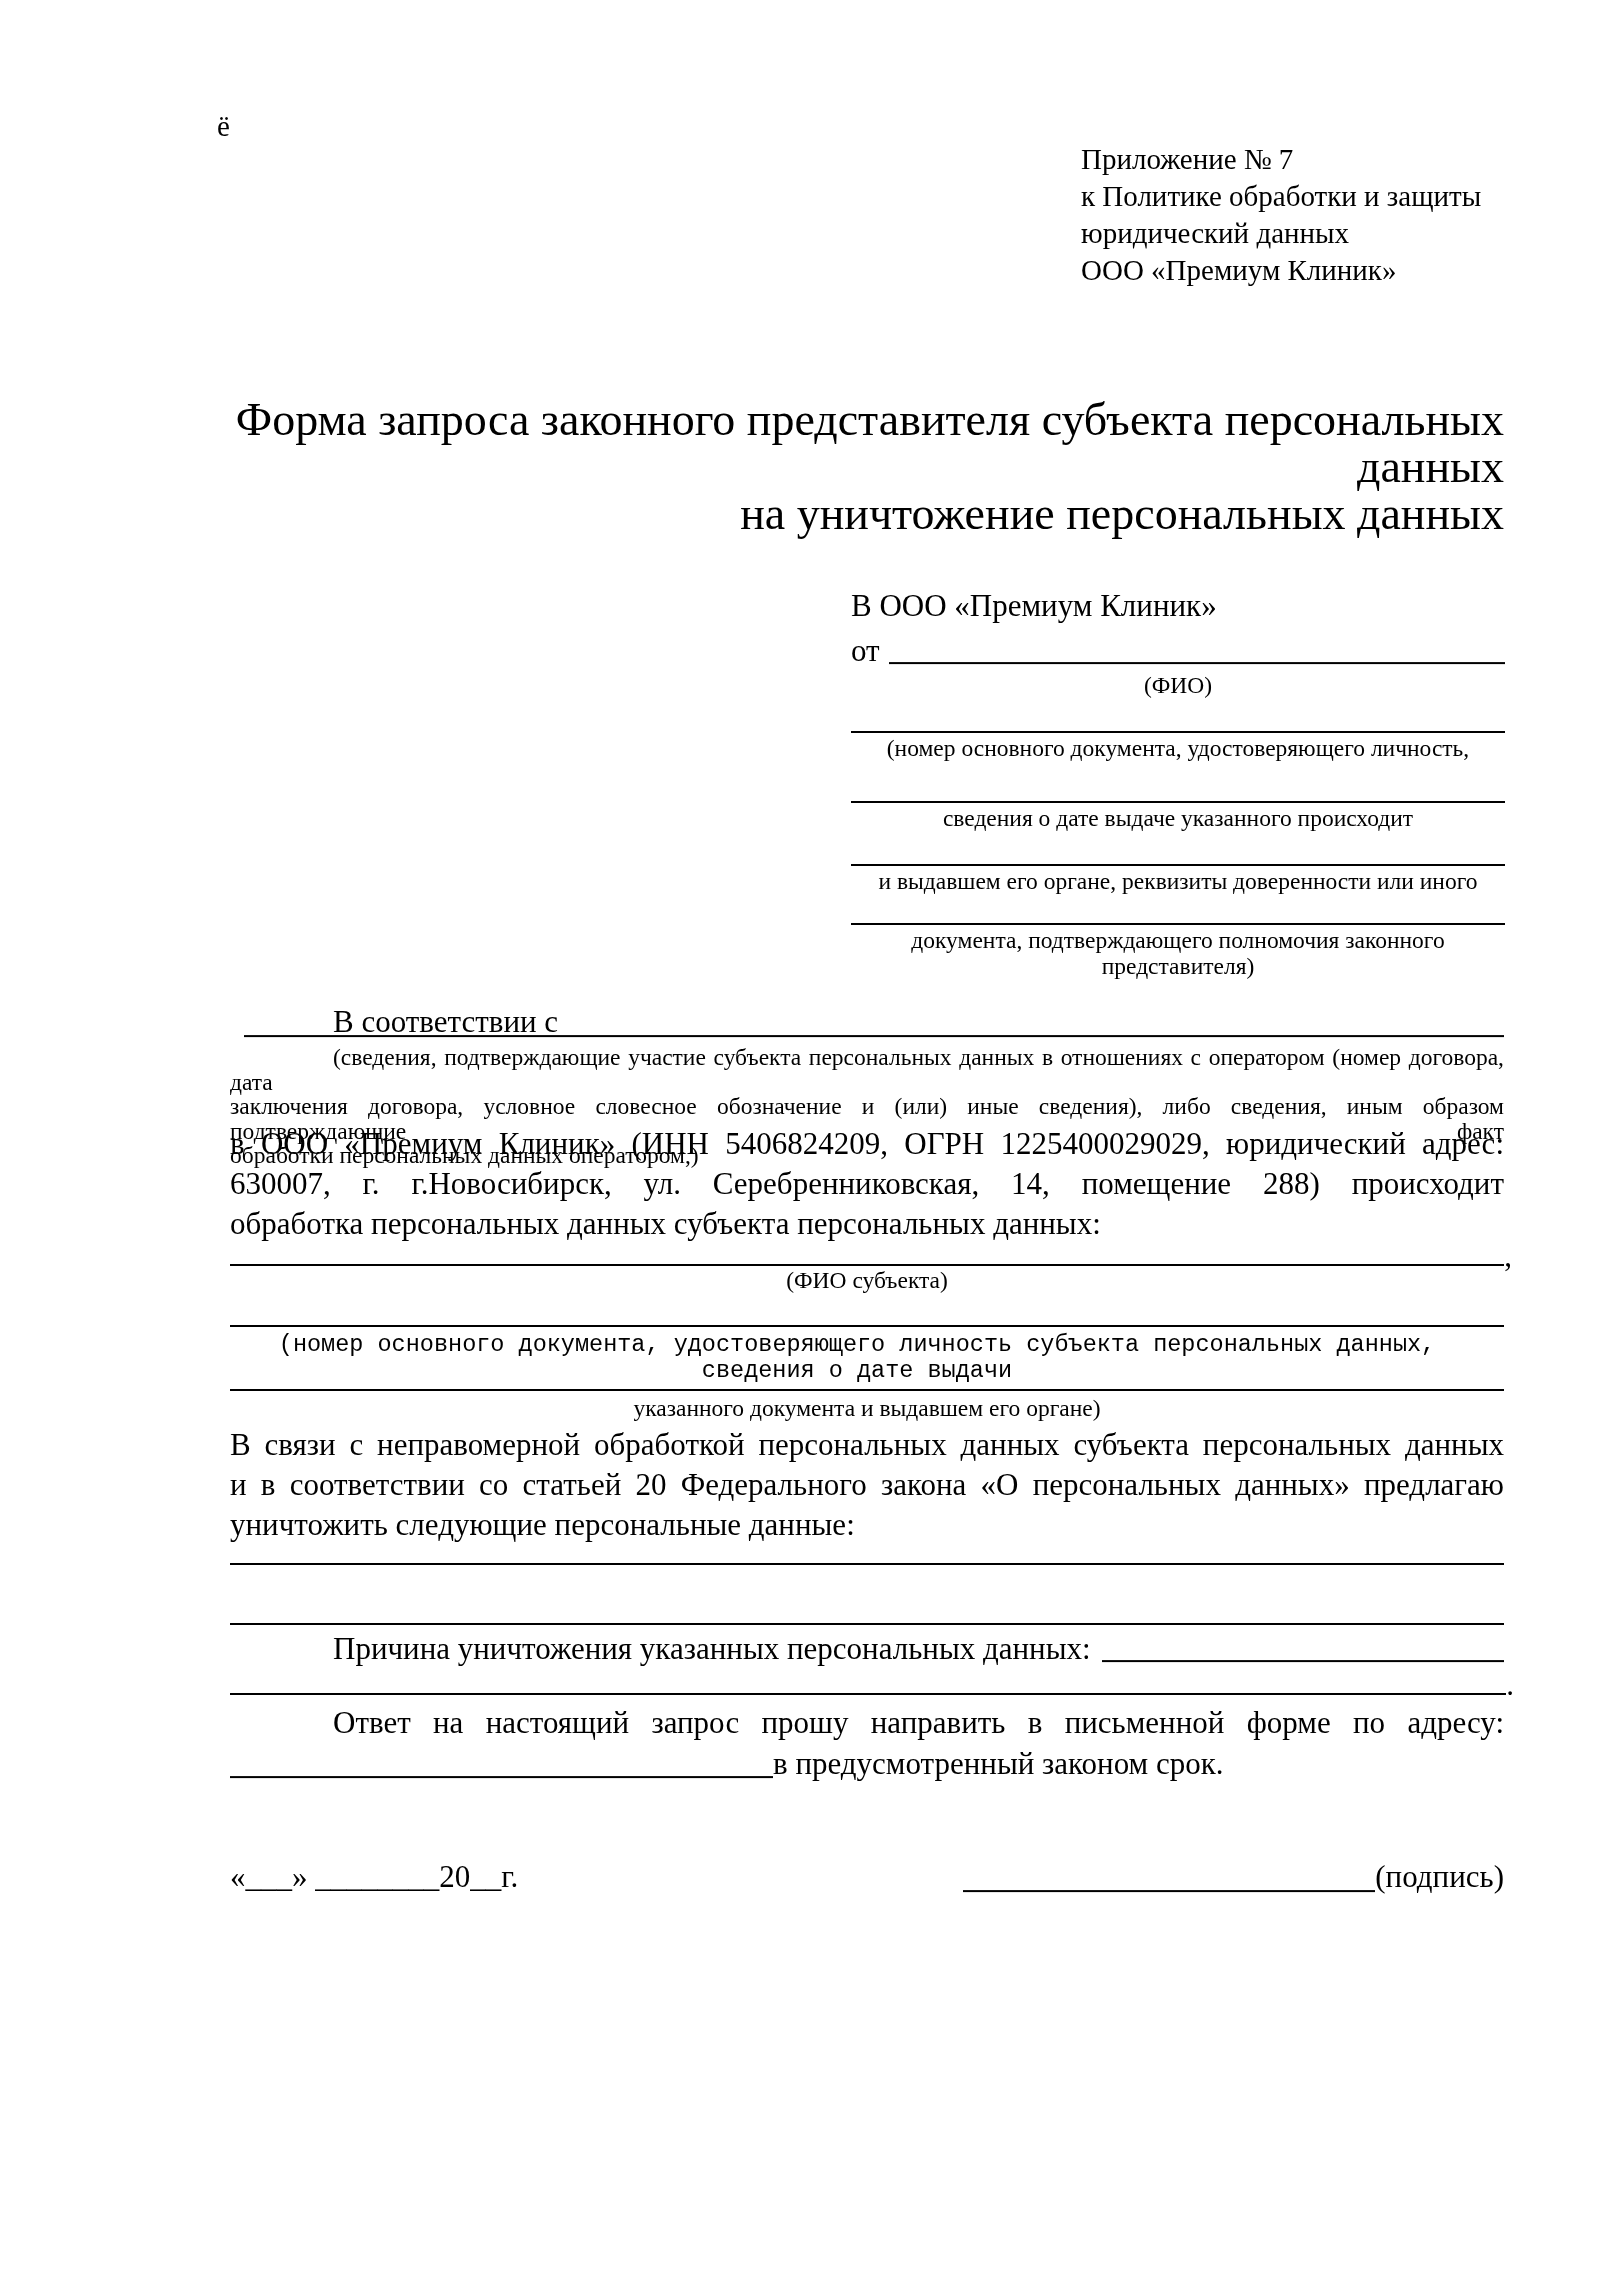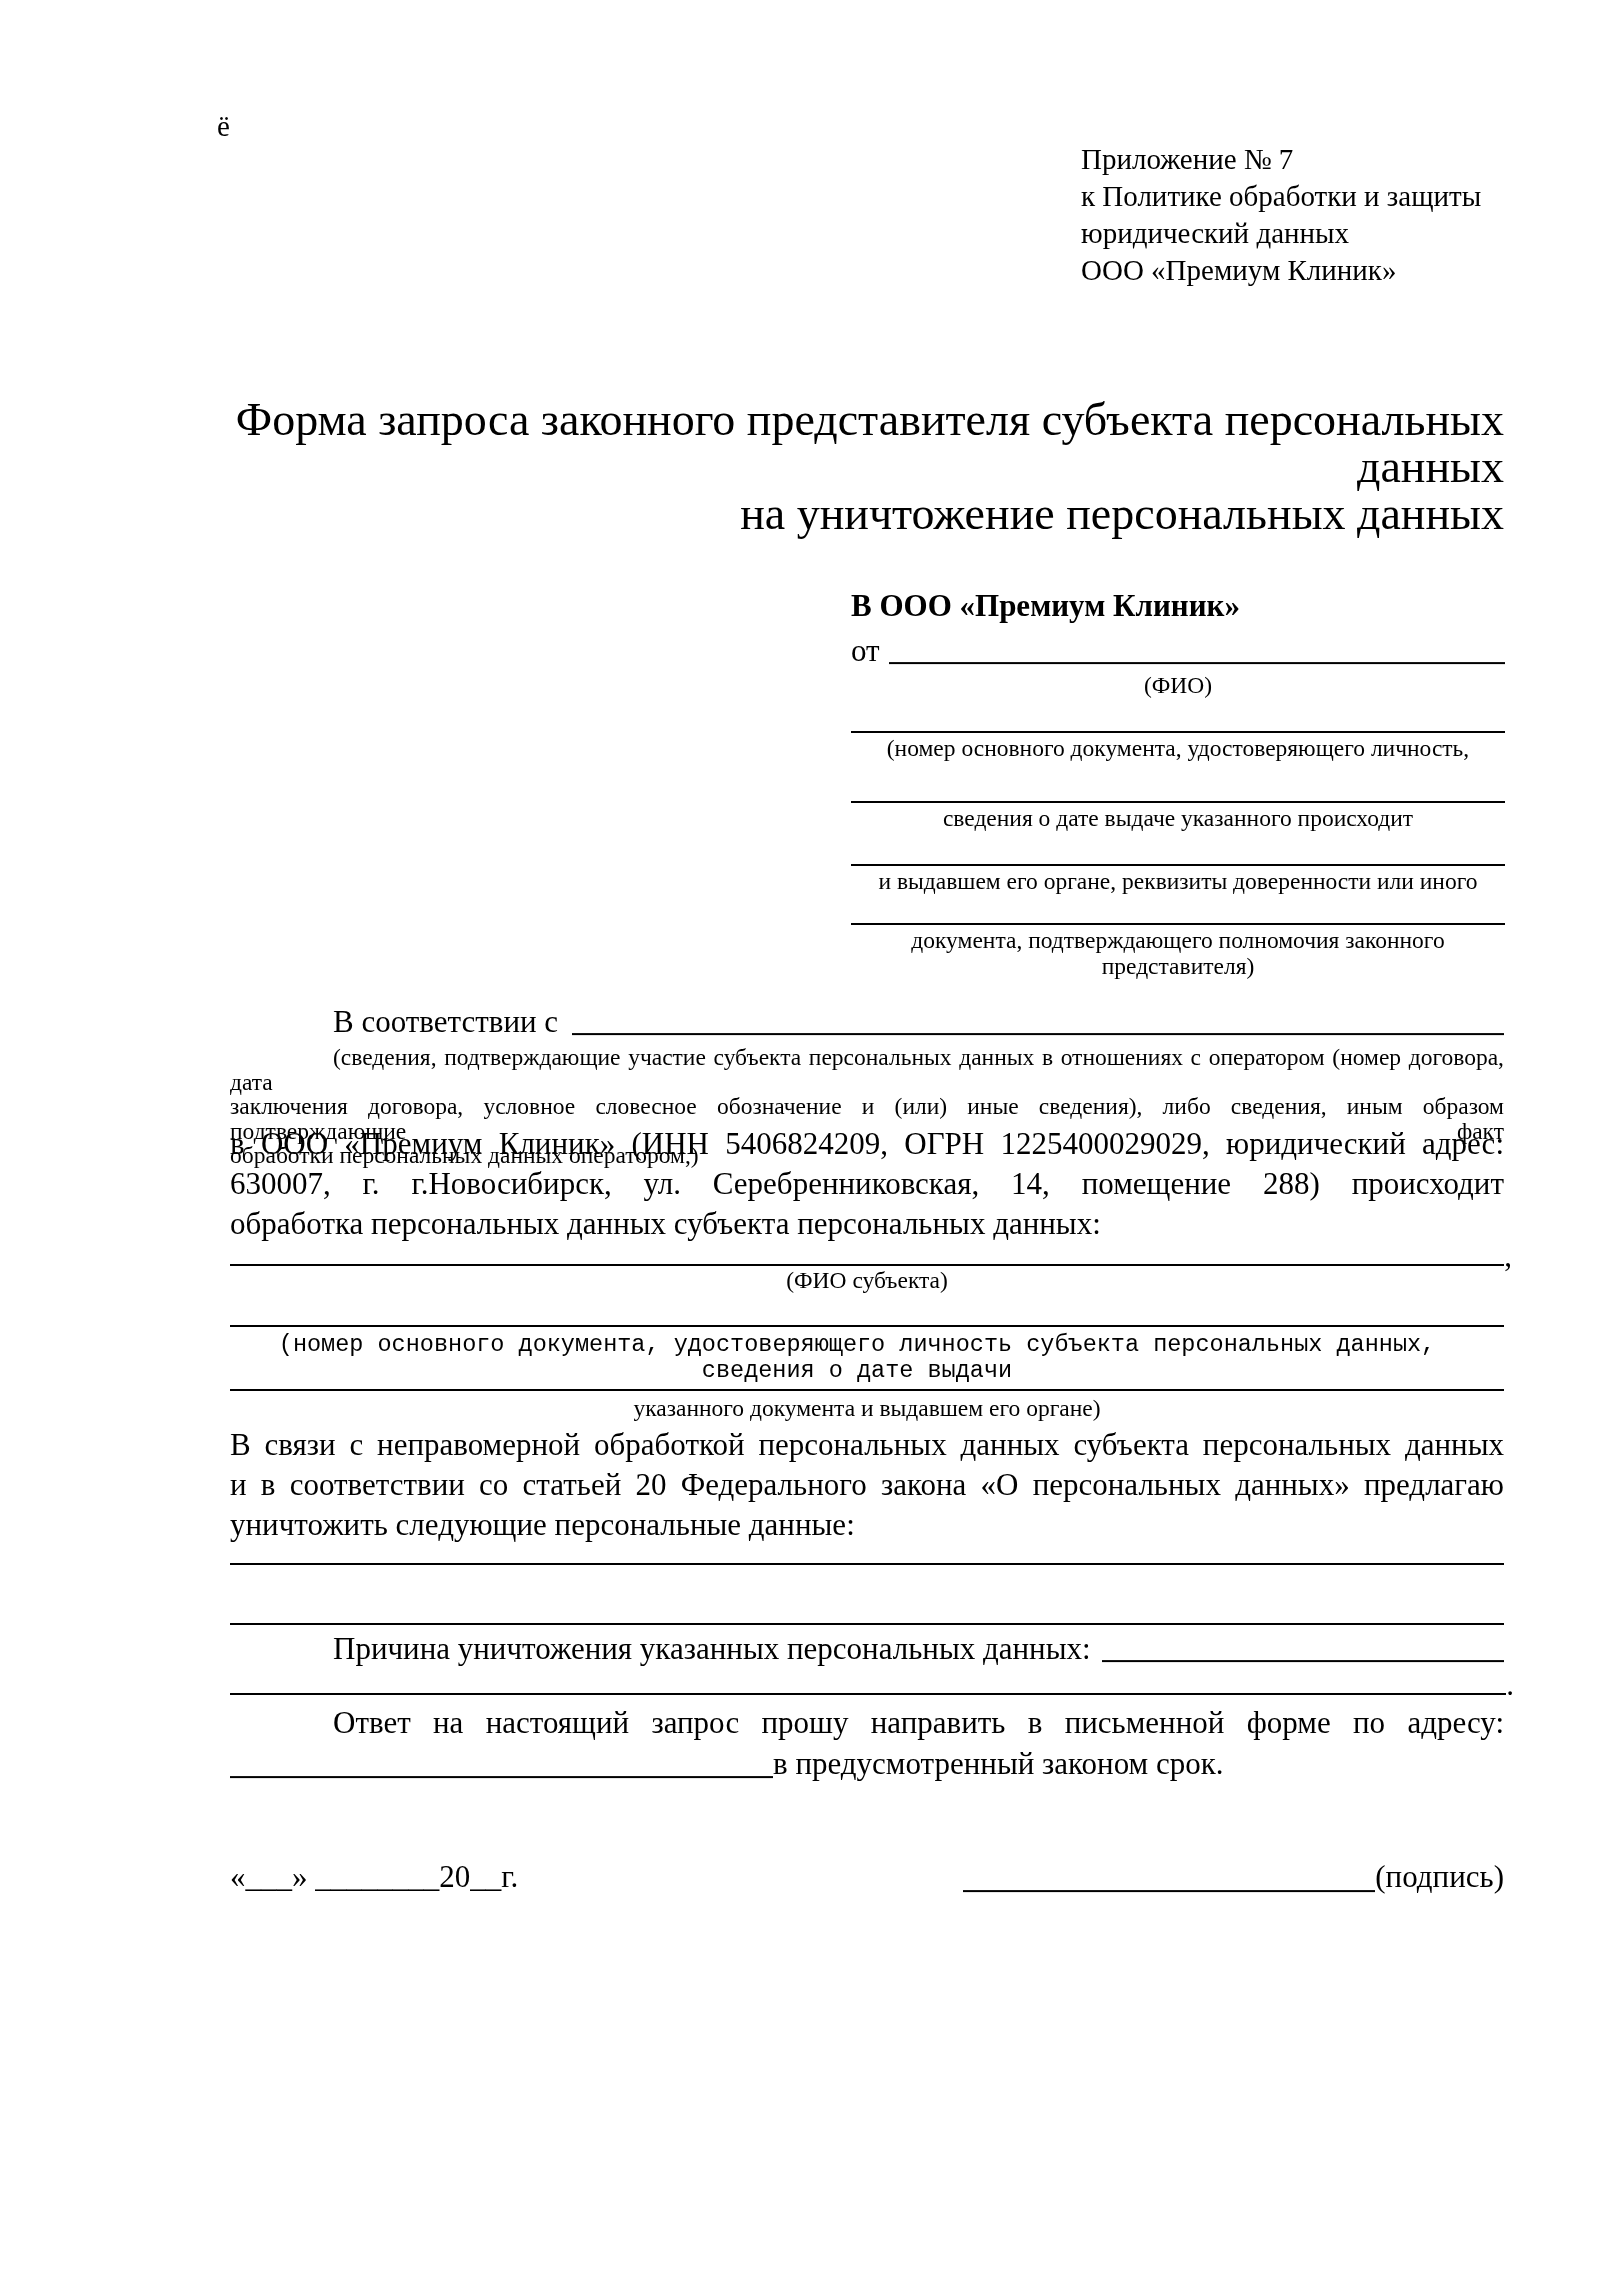--- a/index.html
+++ b/index.html
@@ -19,30 +19,30 @@
   .fill { flex:1 1 auto; border-bottom:2.9px solid #000; transform:translateY(-5.9px); }
   .fill0 { flex:1 1 auto; border-bottom:2.9px solid #000; }
   .jl { text-align:justify; text-align-last:justify; }
   .nowrap { white-space:nowrap; }
 
   #stray-char { left:217px; top:110px; font-size:29px; }
   #appendix-header { left:1081px; top:141px; font-size:29px; line-height:37px; }
   #form-title { left:230px; top:396px; width:1274px; font-size:46px; line-height:47px; font-weight:normal; text-align:right; }
 
   #recipient-block { left:851px; top:586px; width:654px; font-size:31px; }
-  #recipient-block .to-line { line-height:39px;font-weight:bold; }
+  #recipient-block .to-line { line-height:39px; }
   #recipient-block .from-row { display:flex; height:39px; line-height:39px; margin-top:5.9px; }
   #recipient-block .from-row .fill { margin-left:9.8px; }
   #recipient-block .cap { margin-top:2.9px; }
   .r-rule-1 { margin-top:33px; }
   .r-rule-2 { margin-top:39px; }
   .r-rule-3 { margin-top:33px; }
   .r-rule-4 { margin-top:29px; }
 
-  #accordance-row { left:230px; top:1002px; width:1274px; height:39px; line-height:39px; display:flex; font-size:31px; }
+  #accordance-row { left:230px; top:1002px; width:1274px; height:39px; line-height:39px; display:flex; font-size:31px;flex-direction:column; }
   #accordance-row .label { padding-left:103px; white-space:nowrap; }
   #accordance-row .fill { margin-left:13.7px; }
 
   #accordance-note { left:230px; top:1045px; width:1274px; font-size:23.5px; line-height:24.5px; }
   #accordance-note .l1 { text-indent:103px; }
 
   #operator-para { left:230px; top:1124px; width:1274px; }
   #subject-fio-row { left:230px; top:1237px; width:1282px; height:29px; display:flex; align-items:flex-end; font-size:31px; }
   #subject-fio-row .comma { line-height:19.6px; }
   #subject-fio-caption { left:230px; top:1268px; width:1274px; }

